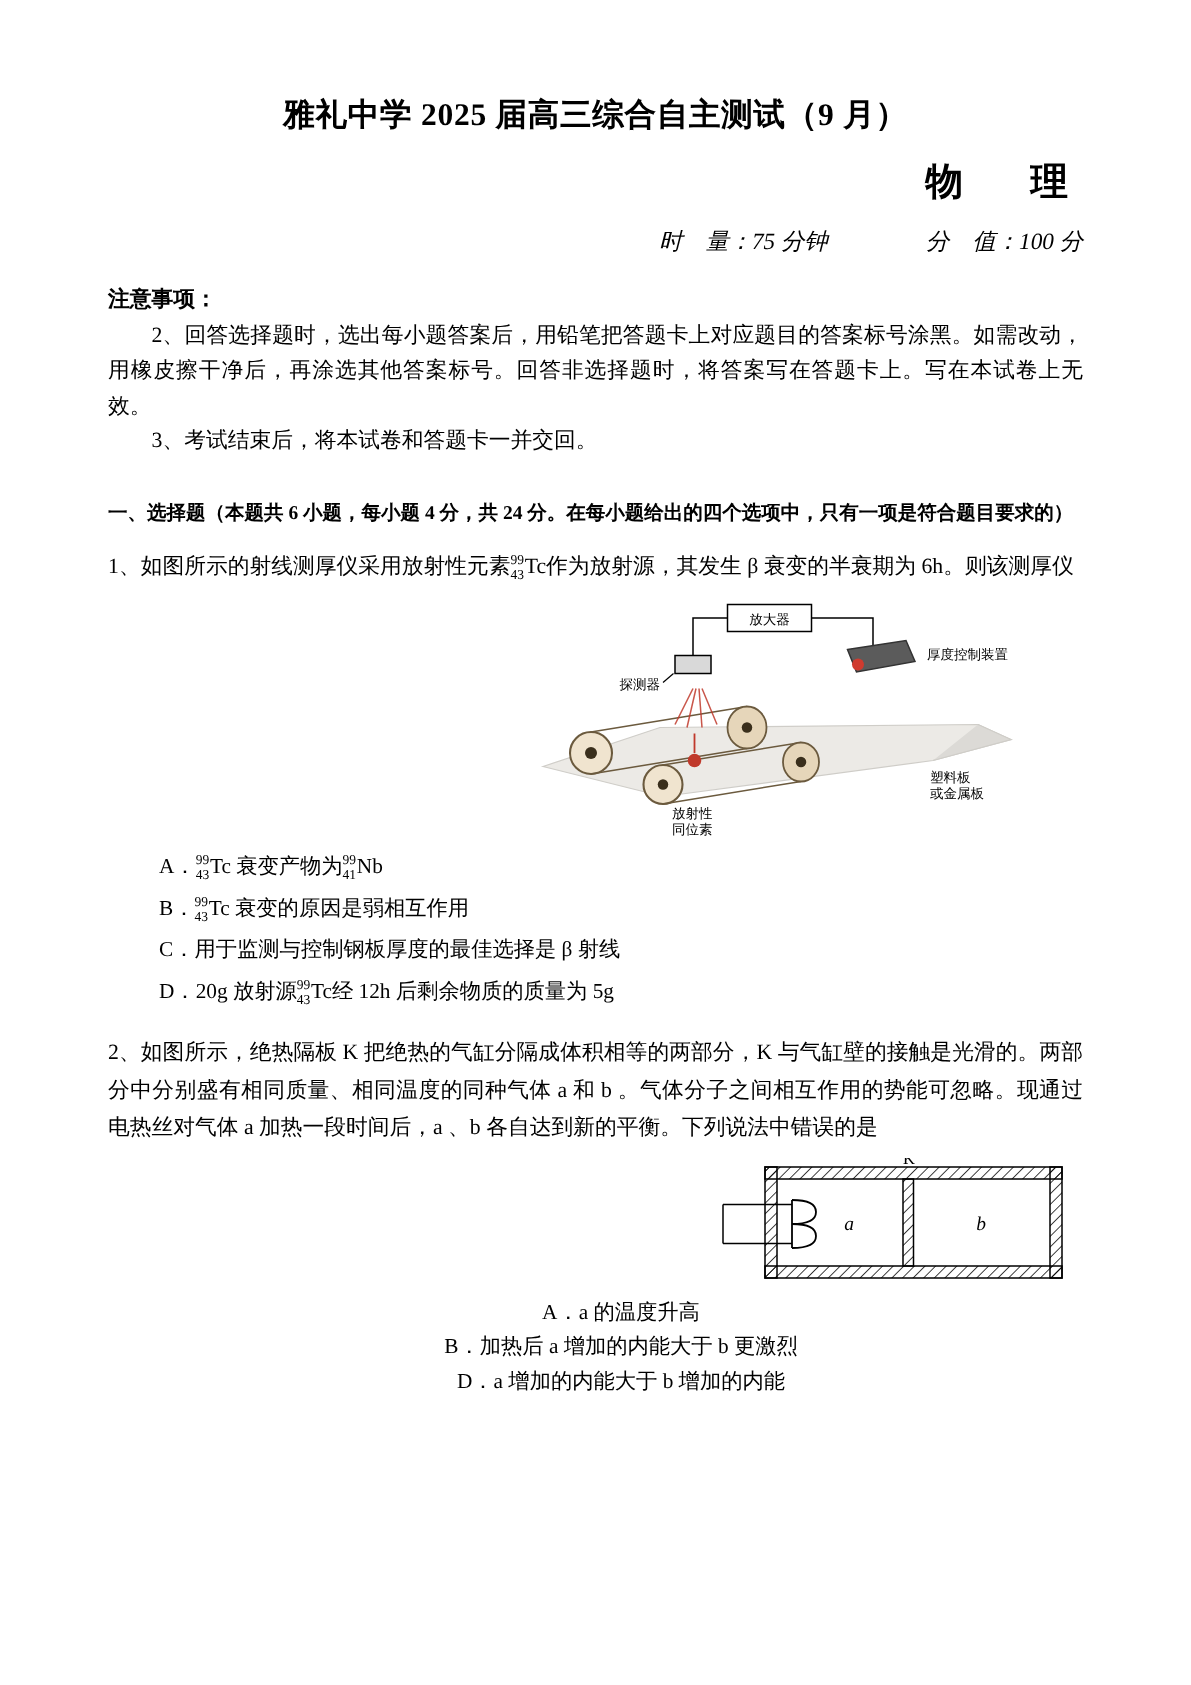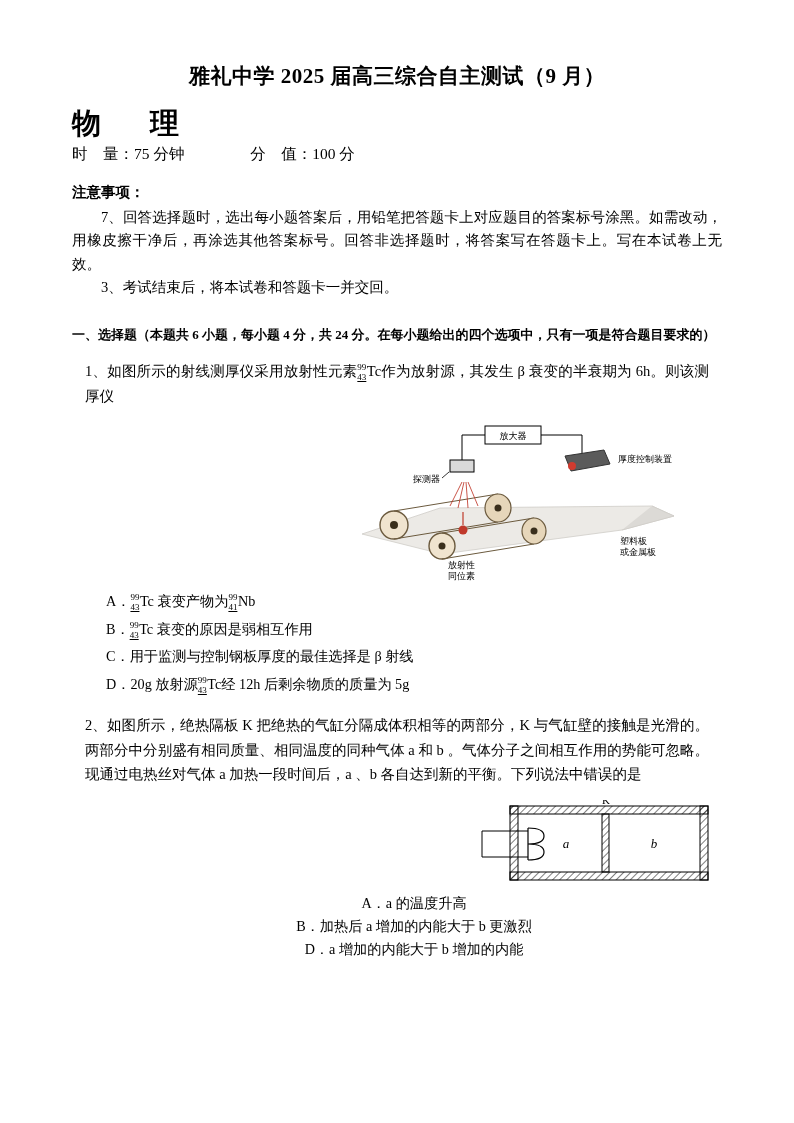--- a/index.html
+++ b/index.html
@@ -24,28 +24,30 @@
   }
   .doc-title {
     margin-top: 62px;
     text-align: center;
     font-size: 21px;
     font-weight: bold;
     letter-spacing: 0.5px;
   }
   .subject-title {
     margin-top: 14px;
-    text-align: left;
-    font-size: 29px;
+    text-align: right;
+    font-size: 25px;
     font-weight: bold;
     letter-spacing: 10px;
   }
   .exam-meta {
-    text-align: left;
+    margin-top: 14px;
+    text-align: right;
     font-size: 15.5px;
+    font-style: italic;
   }
   .exam-meta .gap {
     display: inline-block;
     width: 58px;
   }
   .notice-head {
     margin-top: 18px;
     font-size: 14.5px;
     font-weight: bold;
   }
@@ -66,21 +68,21 @@
     line-height: 1.62;
     text-align: justify;
   }
   .question {
     margin-top: 14px;
     font-size: 14.5px;
     line-height: 1.72;
     text-align: justify;
   }
   .q-body {
-    margin: 13px;
+    margin: 0;
   }
   .options {
     margin-top: 6px;
     font-size: 14.2px;
     line-height: 1.95;
   }
   .options .opt {
     padding-left: 34px;
   }
   .options.tight {
@@ -104,21 +106,20 @@
   .nuc .sup {
     display: block;
     font-size: 9px;
     line-height: 1;
   }
   .nuc .sub {
     display: block;
     font-size: 9px;
     line-height: 1;
     margin-top: 1px;
-    text-decoration: underline;
   }
   .nuc-sym {
     display: inline-block;
     vertical-align: baseline;
   }
 </style>
 </head>
 <body>
 
 <div class="page">
@@ -128,21 +129,21 @@
   <div class="subject-title">物　理</div>
 
   <div class="exam-meta">
     <span>时　量：75 分钟</span>
     <span class="gap"></span>
     <span>分　值：100 分</span>
   </div>
 
   <div class="notice-head">注意事项：</div>
   <div class="notice-list">
-    <p>7、回答选择题时，选出每小题答案后，用铅笔把答题卡上对应题目的答案标号涂黑。如需改动，用橡皮擦干净后，再涂选其他答案标号。回答非选择题时，将答案写在答题卡上。写在本试卷上无效。</p>
+    <p>2、回答选择题时，选出每小题答案后，用铅笔把答题卡上对应题目的答案标号涂黑。如需改动，用橡皮擦干净后，再涂选其他答案标号。回答非选择题时，将答案写在答题卡上。写在本试卷上无效。</p>
     <p>3、考试结束后，将本试卷和答题卡一并交回。</p>
   </div>
 
   <div class="section-head">一、选择题（本题共 6 小题，每小题 4 分，共 24 分。在每小题给出的四个选项中，只有一项是符合题目要求的）</div>
 
   <div class="question">
     <p class="q-body">
       <span>1、</span><span>如图所示的射线测厚仪采用放射性元素</span><span class="nuc"><span class="sup">99</span><span class="sub">43</span></span><span class="nuc-sym">Tc</span><span>作为放射源，其发生 β 衰变的半衰期为 6h。则该测厚仪</span>
     </p>
   </div>

